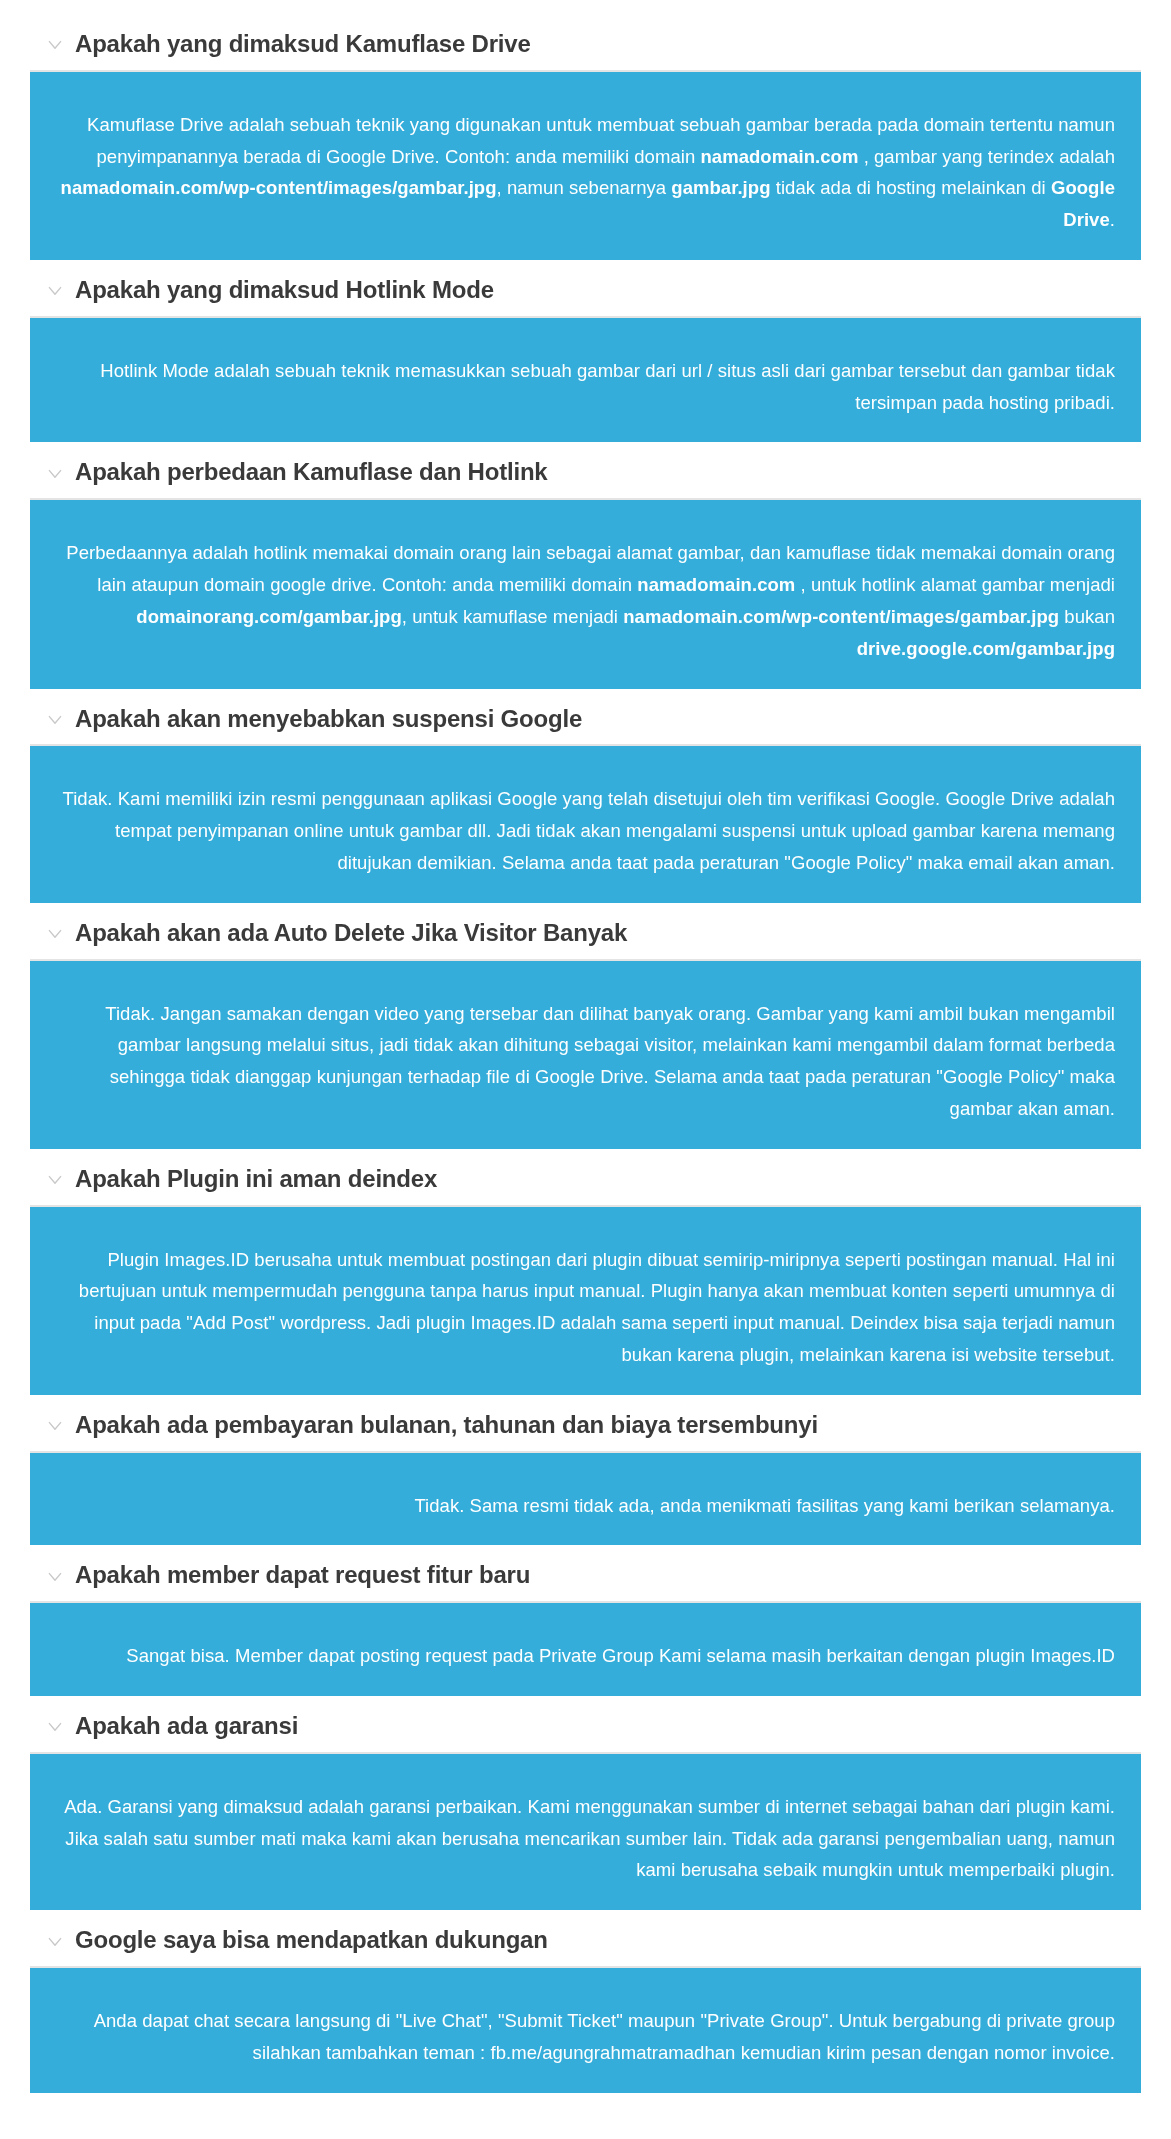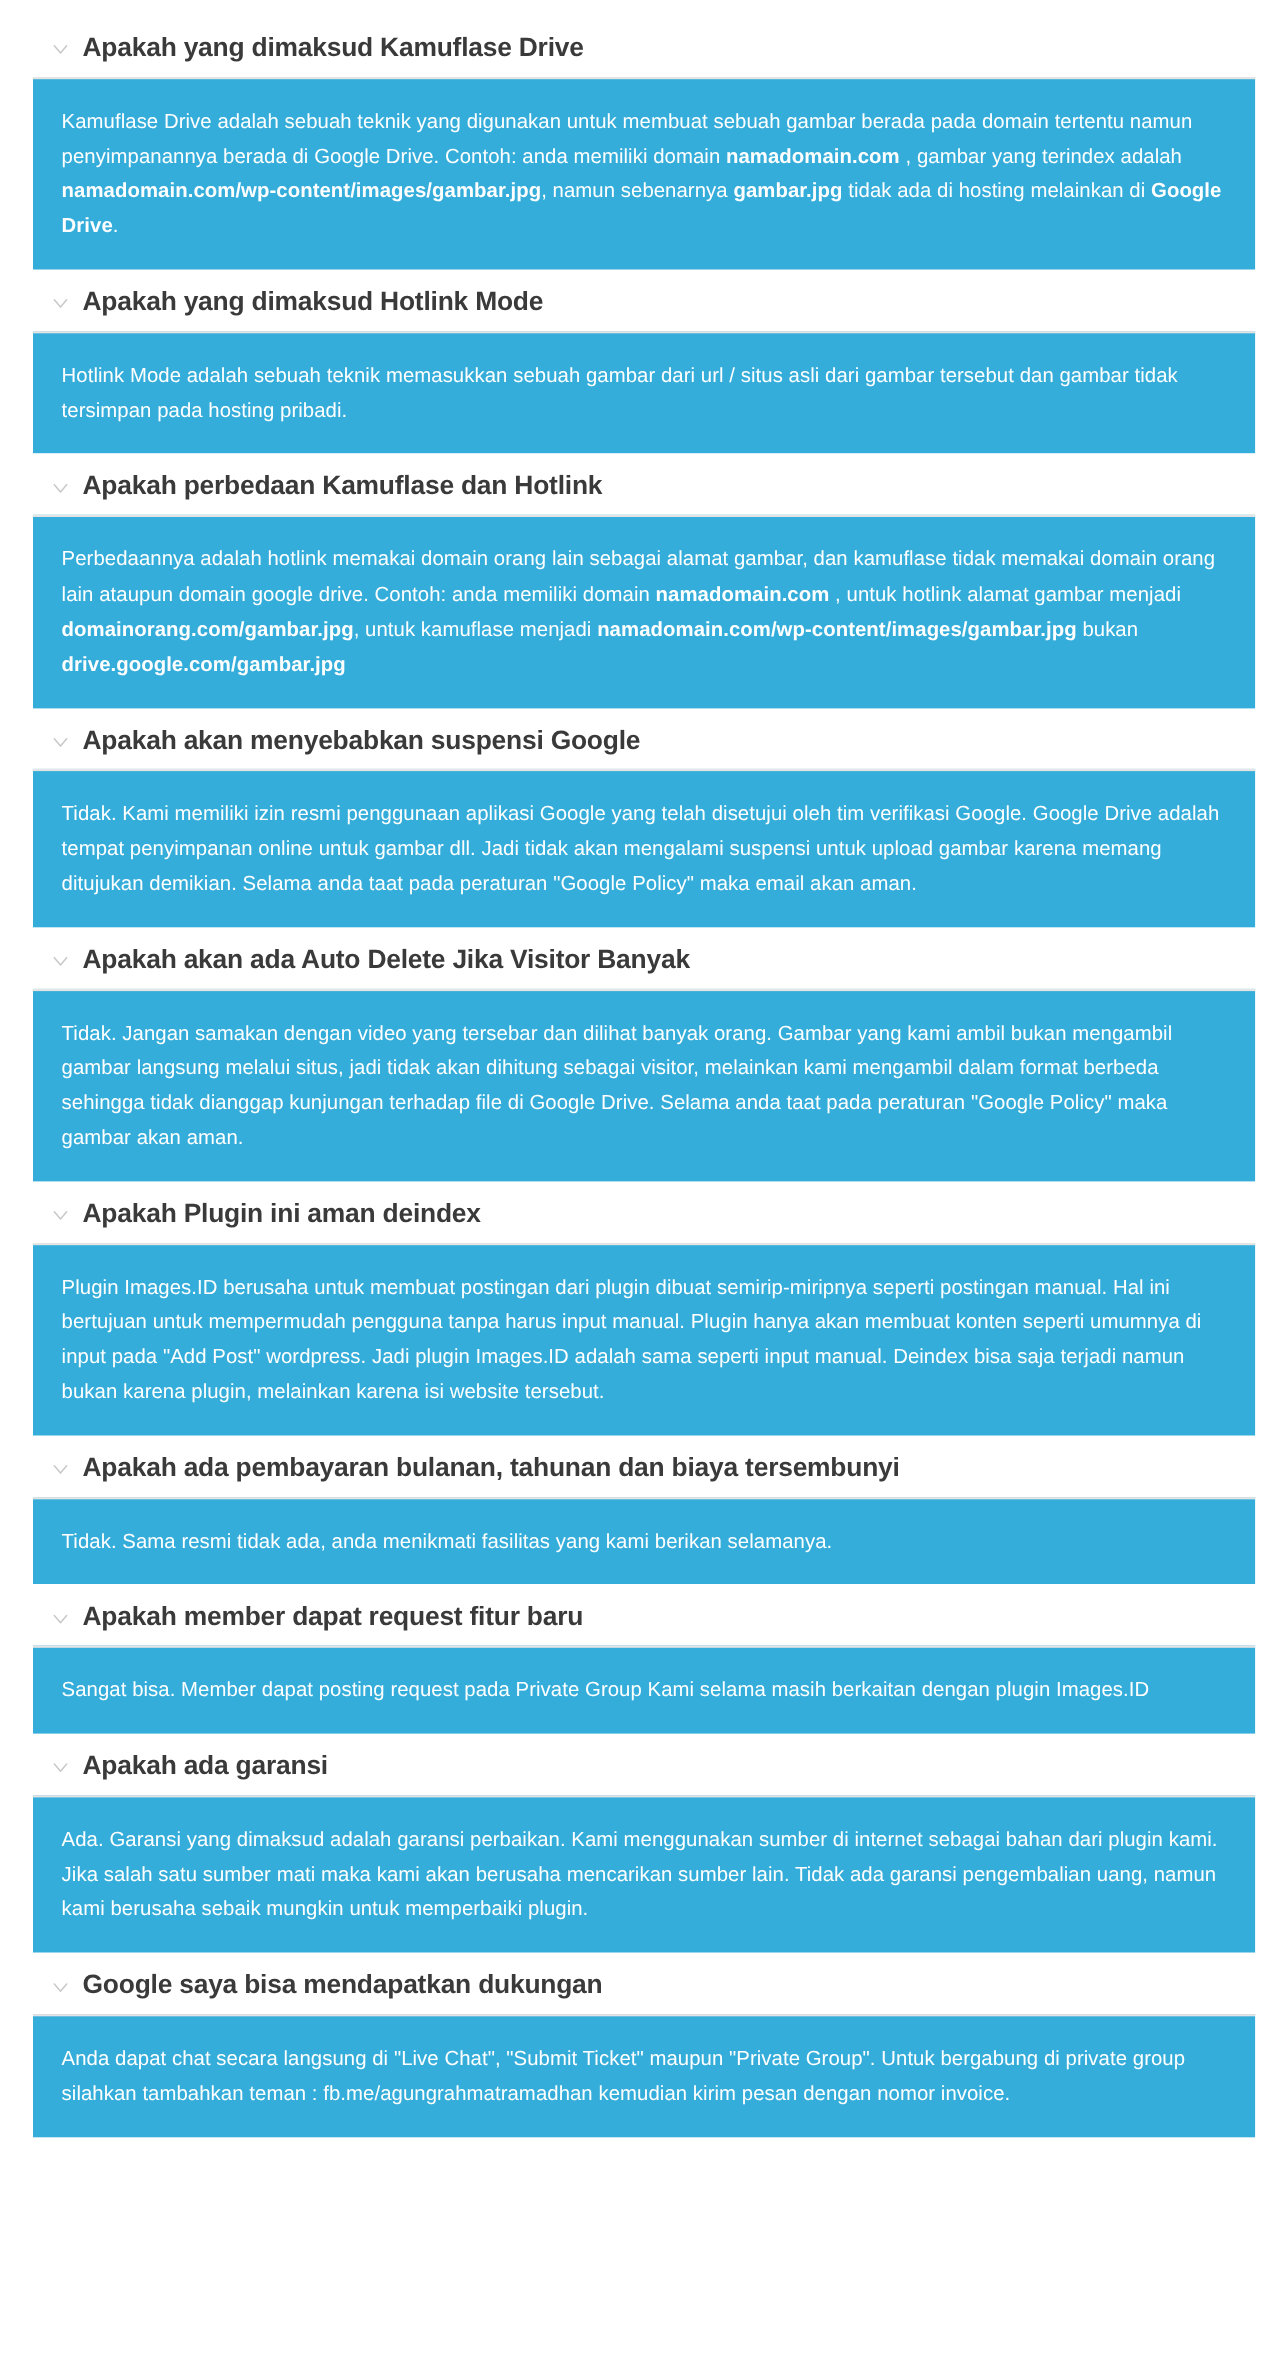--- a/index.html
+++ b/index.html
@@ -12,20 +12,21 @@
     min-height: 2139px;
     background: #ffffff;
     font-family: "Liberation Sans", sans-serif;
     -webkit-font-smoothing: antialiased;
   }
 
   #faq-root {
     width: 1171px;
     box-sizing: border-box;
     padding: 20px 30px 26px 30px;
+    text-align: right;
   }
 
   .faq-item {
     margin: 0 0 6px 0;
   }
 
   
   .faq-question {
     display: flex;
     align-items: center;
@@ -54,21 +55,21 @@
     font-weight: 700;
     line-height: 1.2;
     color: #3a3a3a;
     letter-spacing: -0.2px;
   }
 
   
   .faq-answer {
     background: #35adda;
     border-top: 2px solid #e4e4e4;
-    padding: 22px 26px 24px 26px;
+    padding: 37px 26px 24px 26px;
     box-sizing: border-box;
   }
 
   .faq-answer-text {
     margin: 0;
     font-size: 18.5px;
     line-height: 1.72;
     color: #ffffff;
     font-weight: 400;
     letter-spacing: 0.05px;

